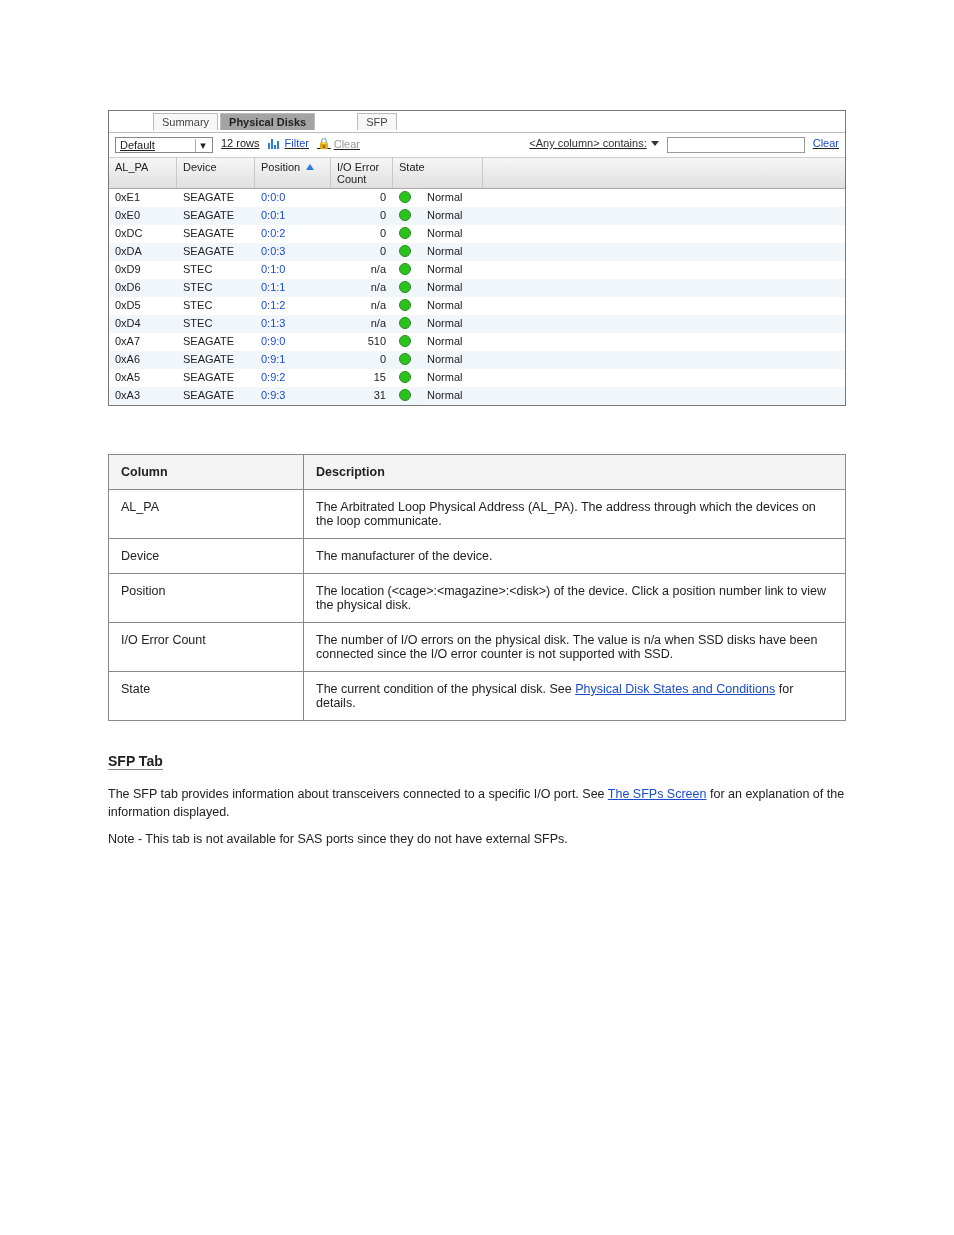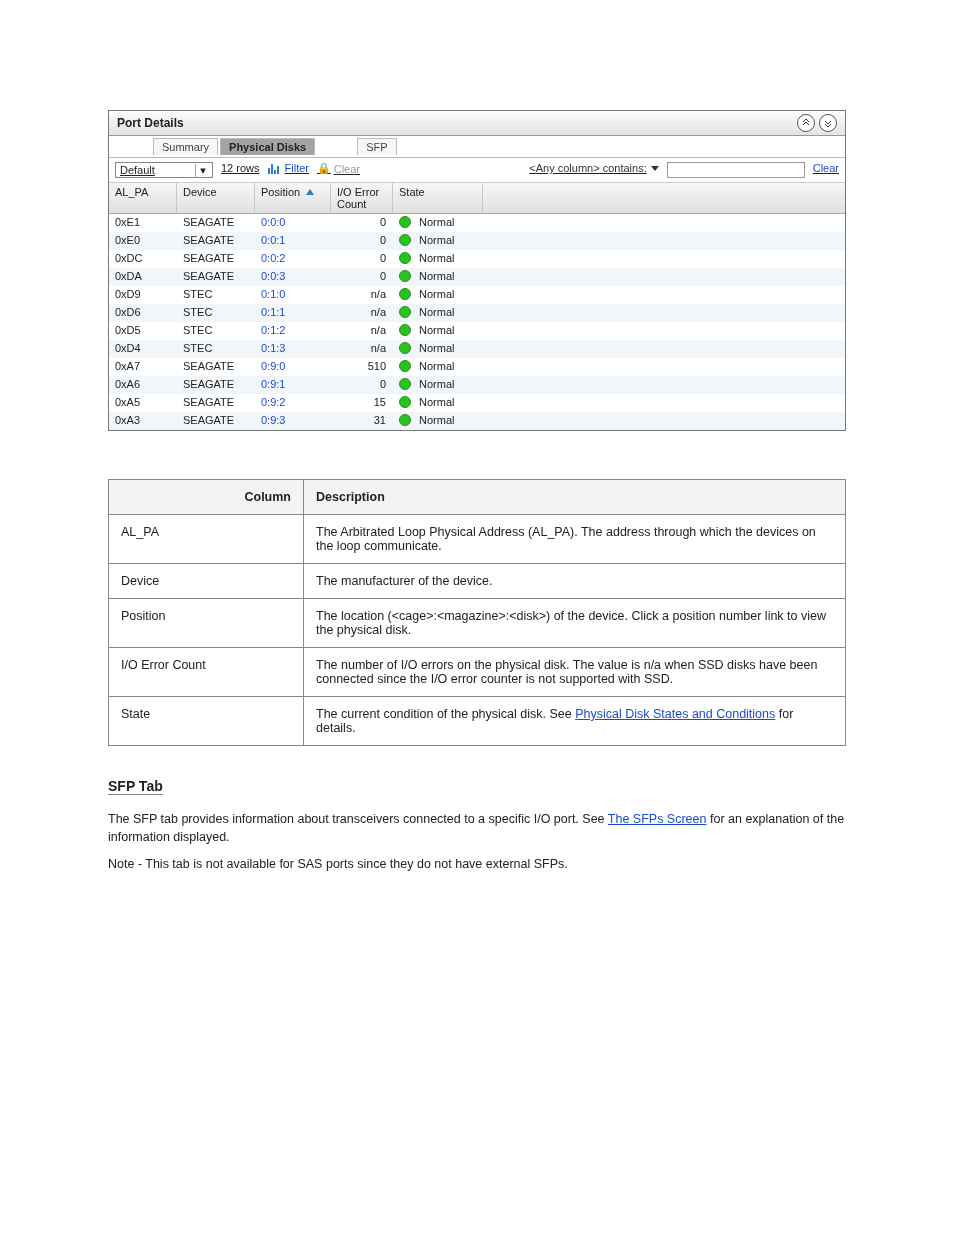--- a/index.html
+++ b/index.html
@@ -42,67 +42,52 @@
   .grid-head .c-ioe { text-align:left;}
   .grid-head .sort-asc { border-left:4px solid transparent; border-right:4px solid transparent; border-bottom:6px solid #2a7dd4; margin-left:6px; margin-top:3px;}
 
   .grid-body .row { display:flex; font-size:11px;}
   .grid-body .row:nth-child(even){ background:#f1f6fb;}
   .grid-body .col { border-right:1px solid transparent;}
   .grid-body .cell { padding:2px 6px; box-sizing:border-box;}
   .grid-body .c-alpa,.grid-body .c-device {}
   .grid-body .c-pos { color:#1a4ccc;}
   .grid-body .c-ioe { text-align:right;}
-  .state { display:inline-flex; align-items:center; gap:8px;}
+  .state { display:inline-flex; align-items:center; gap:16px;}
   .dot { width:10px; height:10px; border-radius:50%; background:#29c21f; border:1px solid #2f8a23;}
 
   .icon-filter { width:14px; height:12px; display:inline-flex; align-items:flex-end; gap:1px;}
   .icon-filter span { width:2px; background:#2a7dd4;}
   .icon-filter span:nth-child(1){height:6px;}
   .icon-filter span:nth-child(2){height:10px;}
   .icon-filter span:nth-child(3){height:4px;}
   .icon-filter span:nth-child(4){height:8px;}
   .icon-lock { font-size:11px; color:#999;}
 
   
   .desc { margin-top:48px; width:100%; border-collapse:collapse; font-size:12.5px;}
   .desc th { text-align:left; background:#f3f3f3;}
   .desc th, .desc td { border:1px solid #888; padding:10px 12px; vertical-align:top;}
-  .desc .hcol { width:170px;text-align:right;}
+  .desc .hcol { width:170px;}
   .desc a { color:#1a4ccc; text-decoration:underline;}
 
   
   h3.sfp { font-size:14px; font-weight:bold; margin:32px 0 6px 0; padding-bottom:0; border-bottom:1px solid #888; display:inline-block;}
   .paras p { font-size:12.5px; line-height:1.4; margin:10px 0;}
   .paras a { color:#1a4ccc; text-decoration:underline;}
 </style>
 </head>
 <body>
 
 <div class="page">
     <div class="content">
 
   
   <div class="panel">
 
-    <div class="panel-title">
-      <span class="t">Port Details</span>
-      <span class="collapse-btn">
-        <svg width="10" height="10" viewBox="0 0 10 10">
-              <path d="M2 7 L5 4 L8 7" stroke="#333" fill="none" stroke-width="1"></path>
-              <path d="M2 4 L5 1 L8 4" stroke="#333" fill="none" stroke-width="1"></path>
-            </svg>
-      </span>
-      <span class="collapse-btn">
-        <svg width="10" height="10" viewBox="0 0 10 10">
-              <path d="M2 3 L5 6 L8 3" stroke="#333" fill="none" stroke-width="1"></path>
-              <path d="M2 6 L5 9 L8 6" stroke="#333" fill="none" stroke-width="1"></path>
-            </svg>
-      </span>
-    </div>
 
     <div class="tabs">
       <span class="tab inactive">Summary</span>
       <span class="tab active">Physical Disks</span>
       <span class="tab inactive">SFP</span>
     </div>
 
     <div class="toolbar">
       <span class="select-default">
         <span>Default</span>

